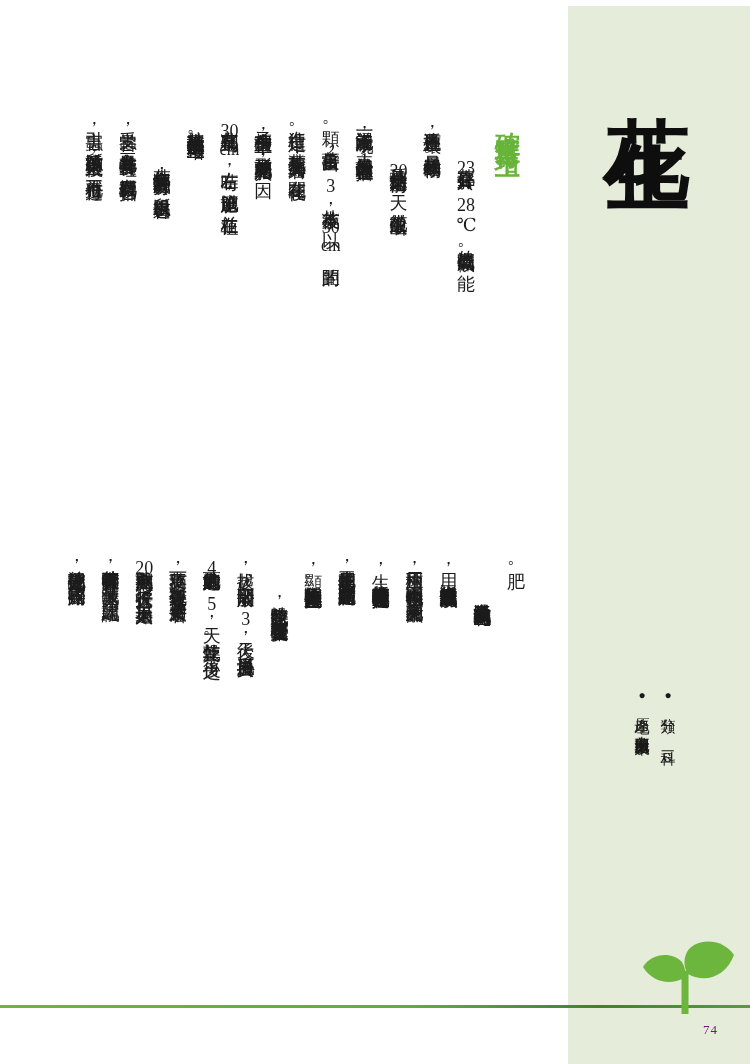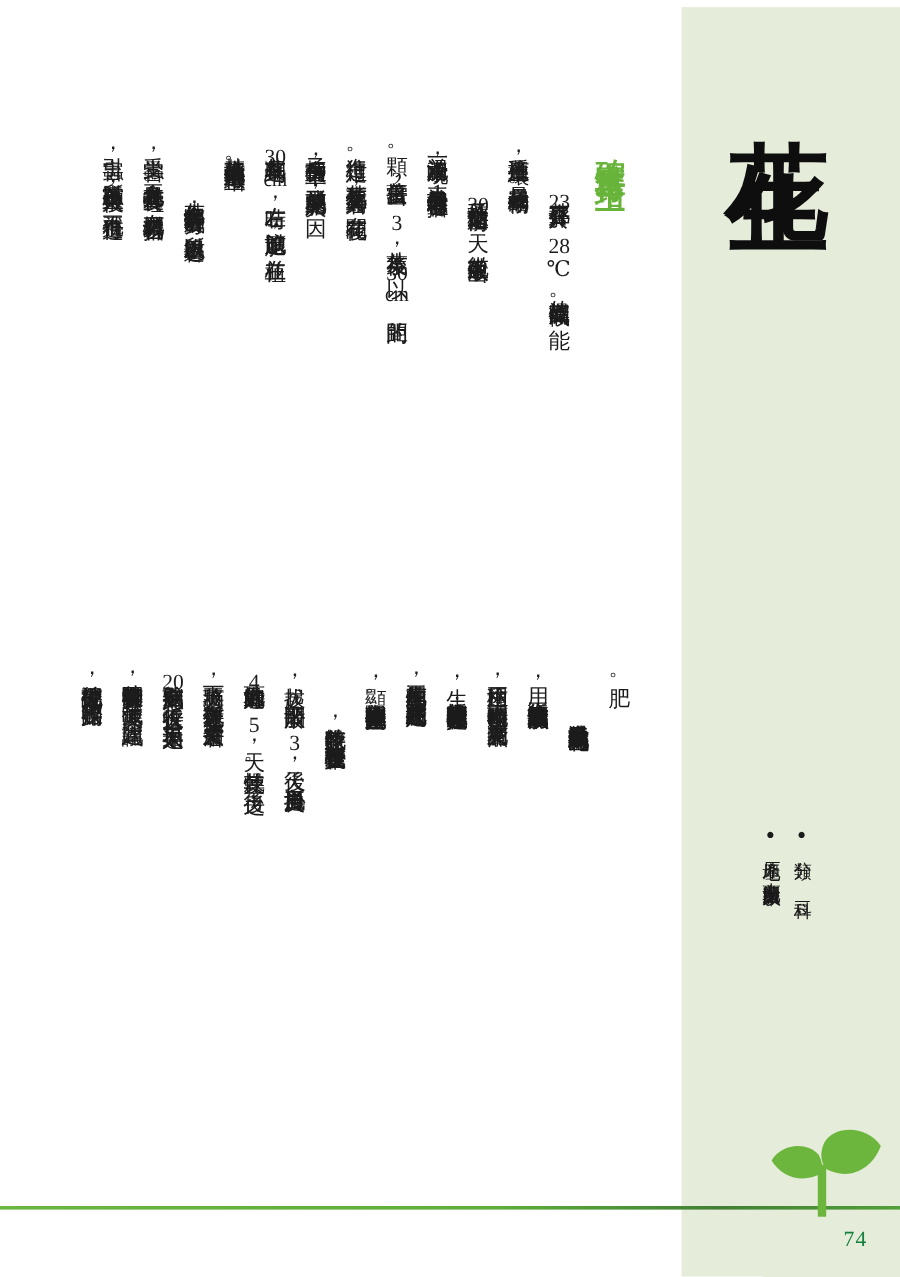--- a/index.html
+++ b/index.html
@@ -40,21 +40,21 @@
   }
   .info-line{line-height:26px;}
   .info-line .bullet{font-size:12px;letter-spacing:4px;}
   .ground-line{
     position:absolute;left:0;top:1005px;width:750px;height:3px;
     background:linear-gradient(to right,#69b640 0%,#5cb039 55%,#427f35 80%,#52a039 100%);
   }
   .seedling{position:absolute;left:634px;top:936px;}
   .page-number{
     position:absolute;left:703px;top:1022px;
-    font-size:18px;color:#15803d;letter-spacing:1px;
+    font-size:13px;color:#701a75;letter-spacing:1px;
   }
 </style>
 </head>
 <body>
 
 <div class="page">
 
   <div class="band"></div>
 
   <div class="page-title vtext">花生</div>

